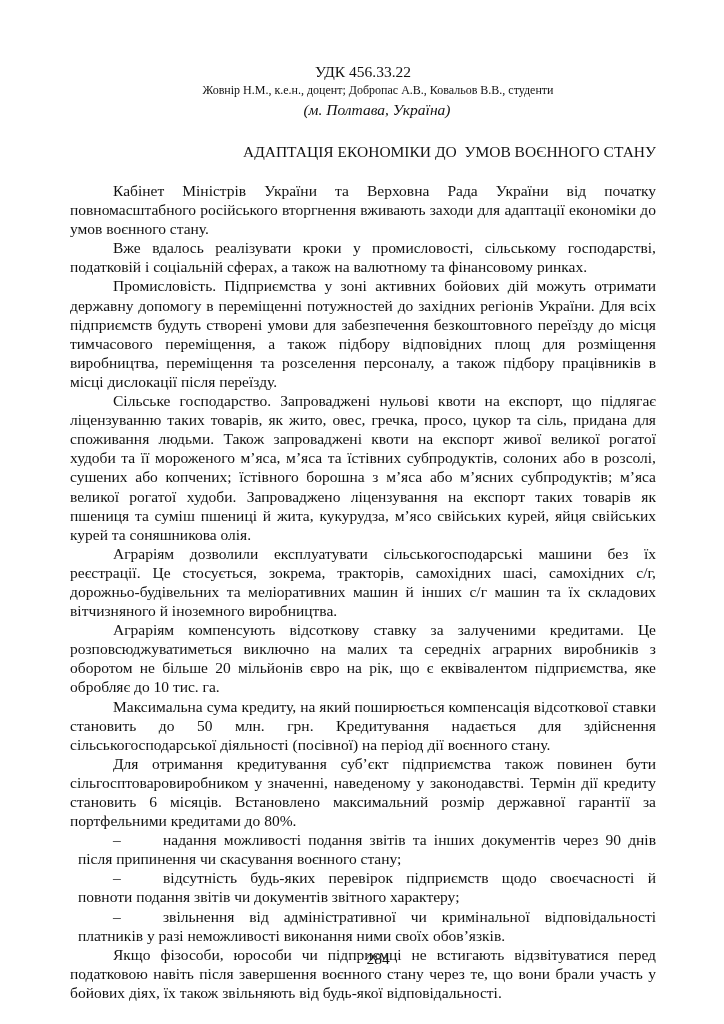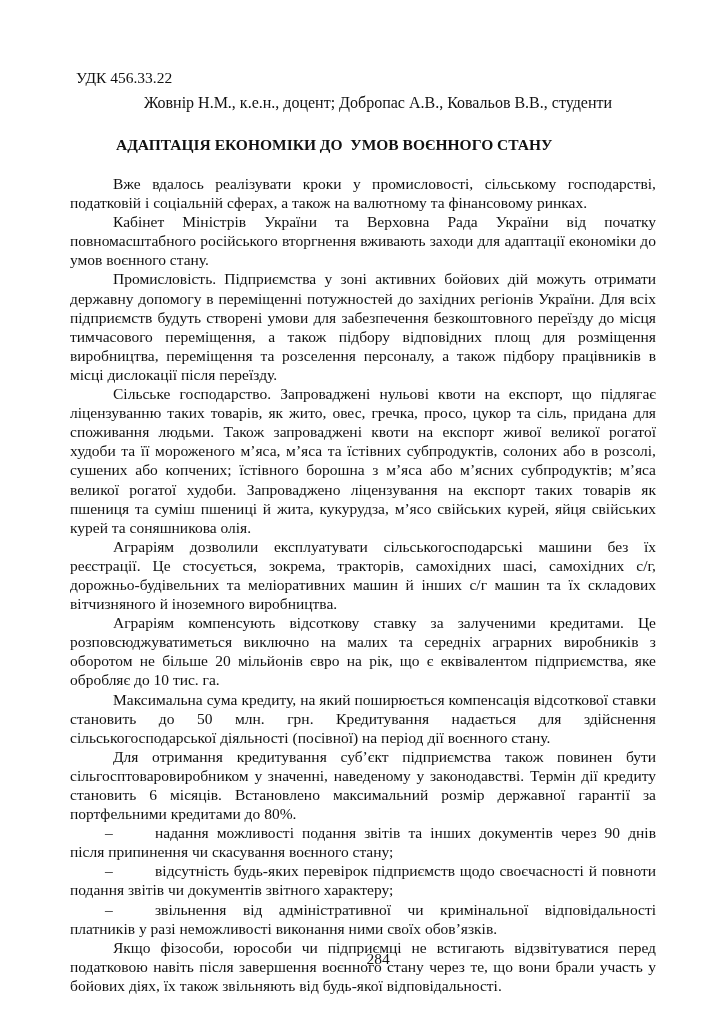--- a/index.html
+++ b/index.html
@@ -1,39 +1,40 @@
 <!DOCTYPE html>
 <html><head>
 <meta charset="utf-8">
 <style>
   html, body { margin: 0; padding: 0; background: #ffffff; }
   body { width: 724px; height: 1024px; position: relative; overflow: hidden;
          font-family: "Liberation Serif", "DejaVu Serif", serif; color: #111; }
   .page { position: absolute; left: 70px; top: 62px; width: 586px; }
-  .udk { font-size: 15.5px; line-height: 19px; margin: 6px; }
-  .authors { font-size: 16px; line-height: 19px; margin: 0; text-align: center; padding-left: 30px; }
+  .udk { font-size: 15.5px; line-height: 19px; margin: 0; text-align: center; }
+  .authors { font-size: 12px; line-height: 19px; margin: 0; text-align: center; padding-left: 30px; }
   .affil { font-size: 15.5px; line-height: 19px; margin: 0; text-align: center; font-style: italic; padding-left: 28px; }
-  .title { font-size: 15.5px; line-height: 19px; font-weight: bold; text-align: left; margin: 23px 0 20px 0; padding-left: 46px; white-space: pre; }
+  .title { font-size: 15.5px; line-height: 19px; font-weight: normal; text-align: right; margin: 23px 0 20px 0; padding-left: 46px; white-space: pre; }
   .body p { font-size: 15.5px; line-height: 19.1px; margin: 0; text-align: justify; text-indent: 43px; }
-  .body p.bullet { text-indent: 35px; }
+  .body p.bullet { text-indent: 35px; margin-left: 8px; }
   .body p.bullet .dash { display: inline-block; width: 50px; text-indent: 0; }
   .pagenum { position: absolute; left: 0; width: 724px; top: 949px; text-align: center; font-size: 15.5px; line-height: 19px; padding-left: 16px; }
 </style>
 </head>
 <body>
 
 <div class="page">
   <p class="udk">УДК 456.33.22</p>
   <p class="authors">Жовнір Н.М., к.е.н., доцент; Добропас А.В., Ковальов В.В., студенти</p>
+  <p class="affil">(м. Полтава, Україна)</p>
 
   <div class="title">АДАПТАЦІЯ ЕКОНОМІКИ ДО  УМОВ ВОЄННОГО СТАНУ</div>
 
   <div class="body">
+    <p>Кабінет Міністрів України та Верховна Рада України від початку повномасштабного російського вторгнення вживають заходи для адаптації економіки до умов воєнного стану.</p>
     <p>Вже вдалось реалізувати кроки у промисловості, сільському господарстві, податковій і соціальній сферах, а також на валютному та фінансовому ринках.</p>
-    <p>Кабінет Міністрів України та Верховна Рада України від початку повномасштабного російського вторгнення вживають заходи для адаптації економіки до умов воєнного стану.</p>
     <p>Промисловість. Підприємства у зоні активних бойових дій можуть отримати державну допомогу в переміщенні потужностей до західних регіонів України. Для всіх підприємств будуть створені умови для забезпечення безкоштовного переїзду до місця тимчасового переміщення, а також підбору відповідних площ для розміщення виробництва, переміщення та розселення персоналу, а також підбору працівників в місці дислокації після переїзду.</p>
     <p>Сільське господарство. Запроваджені нульові квоти на експорт, що підлягає ліцензуванню таких товарів, як жито, овес, гречка, просо, цукор та сіль, придана для споживання людьми. Також запроваджені квоти на експорт живої великої рогатої худоби та її мороженого м’яса, м’яса та їстівних субпродуктів, солоних або в розсолі, сушених або копчених; їстівного борошна з м’яса або м’ясних субпродуктів; м’яса великої рогатої худоби. Запроваджено ліцензування на експорт таких товарів як пшениця та суміш пшениці й жита, кукурудза, м’ясо свійських курей, яйця свійських курей та соняшникова олія.</p>
     <p>Аграріям дозволили експлуатувати сільськогосподарські машини без їх реєстрації. Це стосується, зокрема, тракторів, самохідних шасі, самохідних с/г, дорожньо-будівельних та меліоративних машин й інших с/г машин та їх складових вітчизняного й іноземного виробництва.</p>
     <p>Аграріям компенсують відсоткову ставку за залученими кредитами. Це розповсюджуватиметься виключно на малих та середніх аграрних виробників з оборотом не більше 20 мільйонів євро на рік, що є еквівалентом підприємства, яке обробляє до 10 тис. га.</p>
     <p>Максимальна сума кредиту, на який поширюється компенсація відсоткової ставки становить до 50 млн. грн. Кредитування надається для здійснення сільськогосподарської діяльності (посівної) на період дії воєнного стану.</p>
     <p>Для отримання кредитування суб’єкт підприємства також повинен бути сільгосптоваровиробником у значенні, наведеному у законодавстві. Термін дії кредиту становить 6 місяців. Встановлено максимальний розмір державної гарантії за портфельними кредитами до 80%.</p>
 
     <p class="bullet"><span class="dash">–</span><span>надання можливості подання звітів та інших документів через 90 днів після припинення чи скасування воєнного стану;</span></p>
     <p class="bullet"><span class="dash">–</span><span>відсутність будь-яких перевірок підприємств щодо своєчасності й повноти подання звітів чи документів звітного характеру;</span></p>
     <p class="bullet"><span class="dash">–</span><span>звільнення від адміністративної чи кримінальної відповідальності платників у разі неможливості виконання ними своїх обов’язків.</span></p>

